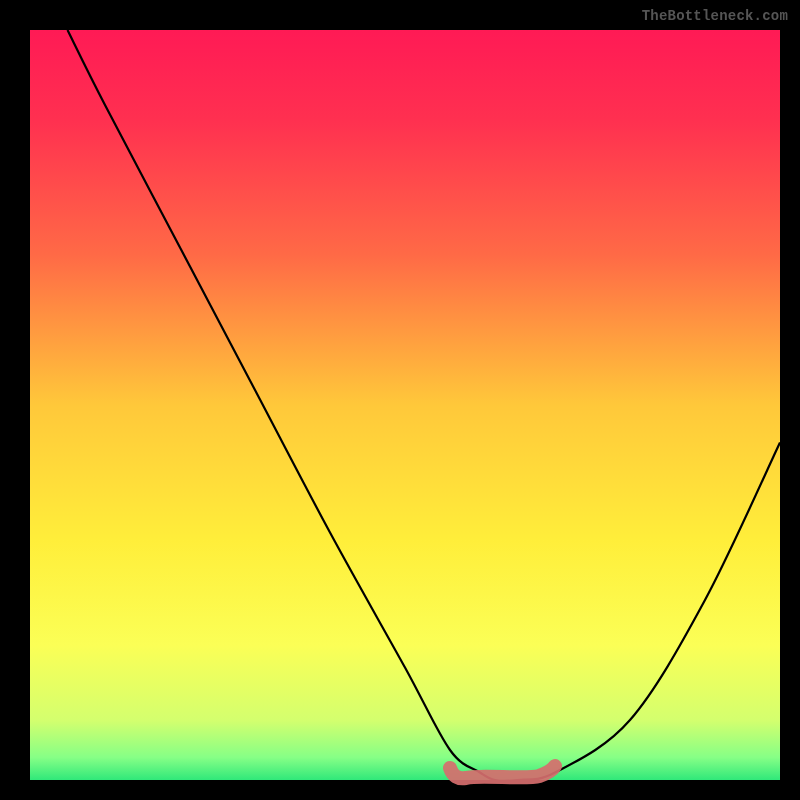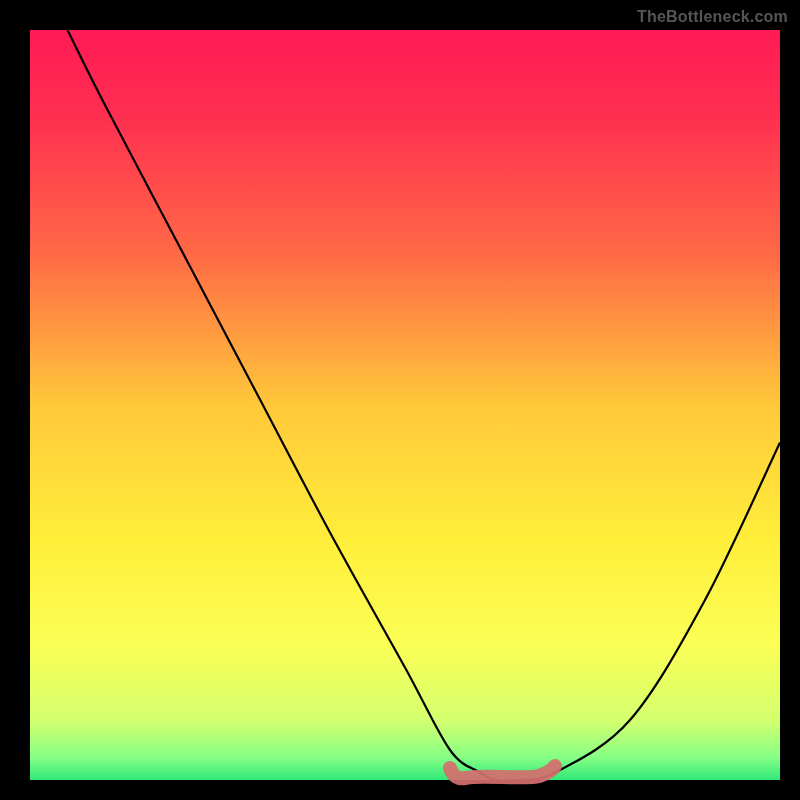--- a/index.html
+++ b/index.html
@@ -13,22 +13,22 @@
   }
   .container {
     position: relative;
     width: 800px;
     height: 800px;
   }
   .watermark {
     position: absolute;
     top: 8px;
     right: 12px;
-    font-family: Liberation Sans, sans-serif;
-    font-size: 16px;
+    font-family: Liberation Mono, monospace;
+    font-size: 14px;
     font-weight: 600;
     color: #555;
     letter-spacing: 0.2px;
     z-index: 5;
   }
   svg {
     display: block;
   }
 </style>
 </head>

